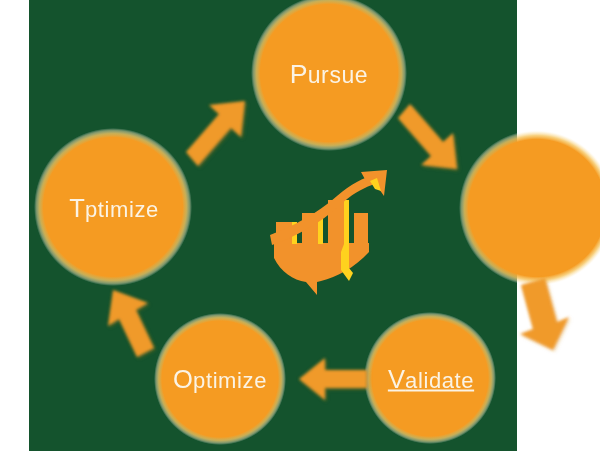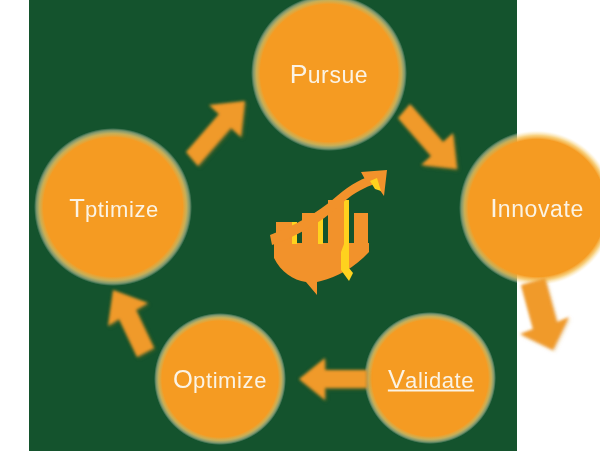--- a/index.html
+++ b/index.html
@@ -129,23 +129,20 @@
       <path fill="#f2922b" d="M 332,172 L 358,170 L 355,196 L 348,186 L 338,183 Z"></path>
       <path fill="#ffd21e" d="M 341,181 L 348,178 L 352,191 L 346,189 Z"></path>
     </g>
 
   </svg>
 
   <div class="node-label" id="label-pursue">
     <span class="cap">P</span><span>ursue</span>
   </div>
 
-  <div class="node-label" id="label-innovate">
-    <span class="cap">I</span><span>nnovate</span>
-  </div>
 
   <div class="node-label" id="label-validate">
     <span class="cap">V</span><span>alidate</span>
   </div>
 
   <div class="node-label" id="label-optimize">
     <span class="cap">O</span><span>ptimize</span>
   </div>
 
   <div class="node-label" id="label-transform">

